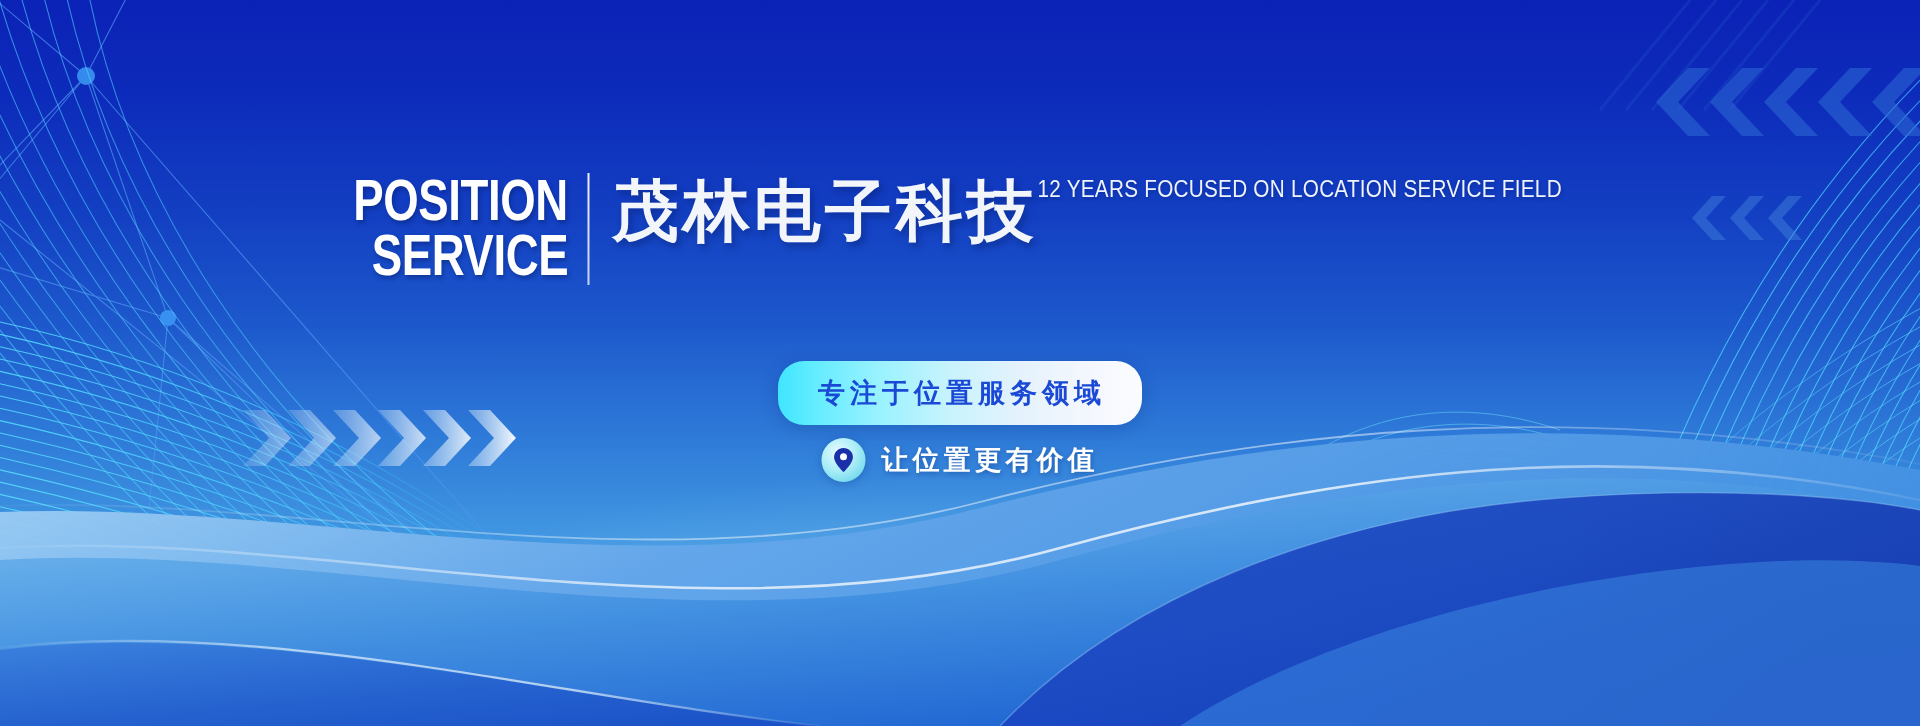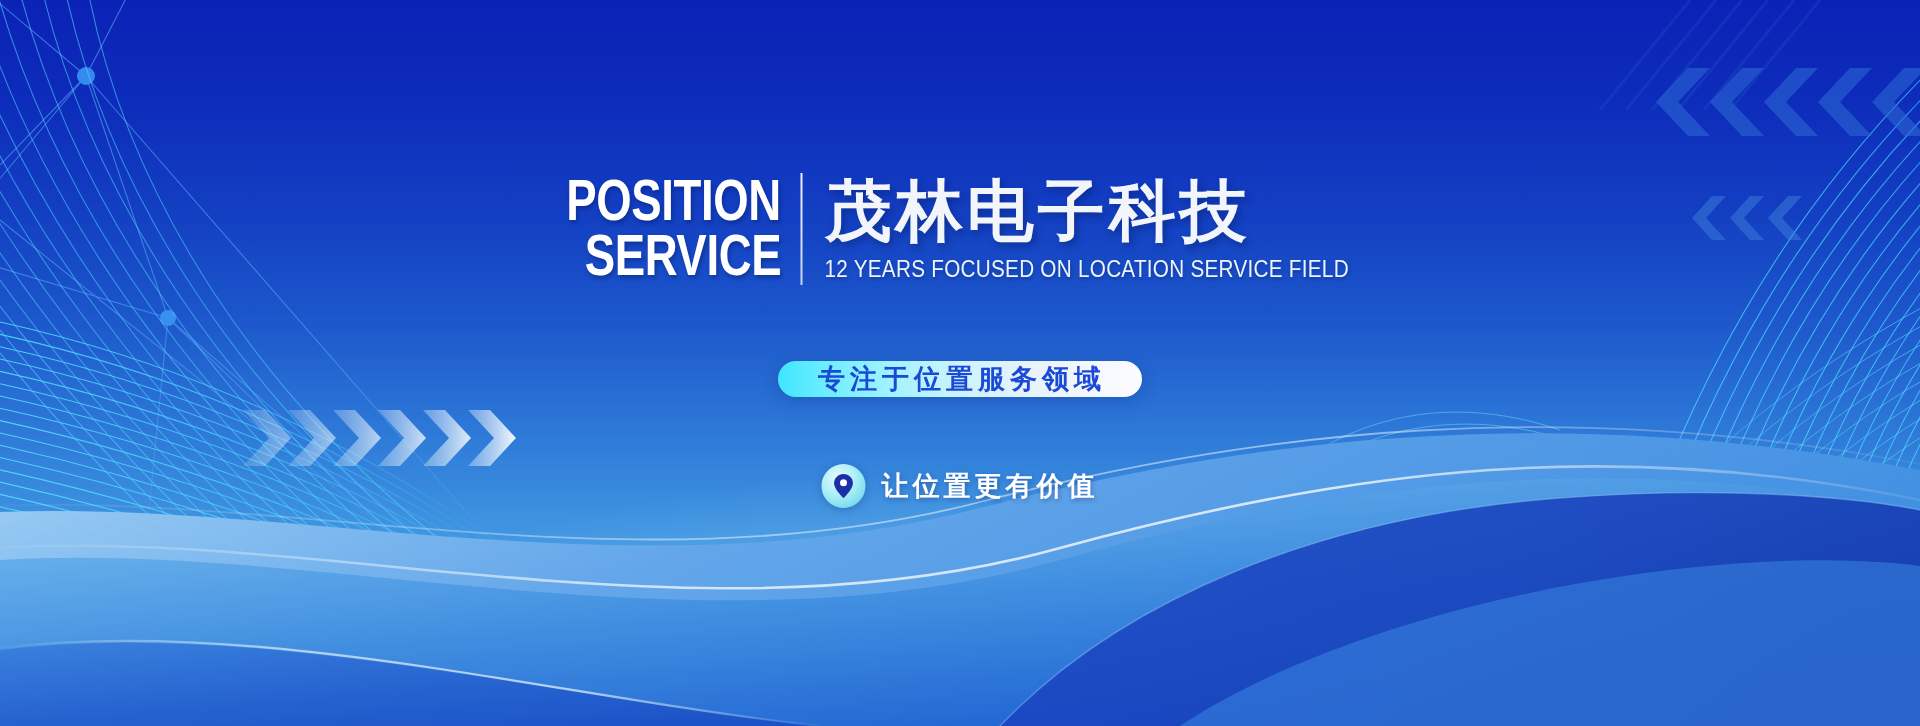--- a/index.html
+++ b/index.html
@@ -79,21 +79,21 @@
     width: 2px;
     align-self: stretch;
     height: 112px;
     background: linear-gradient(180deg, rgba(255,255,255,0.92), rgba(255,255,255,0.75));
     margin-top: 2px;
     flex: 0 0 auto;
   }
 
   .cn-stack {
     display: flex;
-    flex-direction: column;
+    flex-direction: row;
     padding-left: 22px;
   }
   .cn-title {
     font-family: "DejaVu Sans", "Liberation Sans", sans-serif;
     font-weight: 700;
     font-size: 67px;
     line-height: 80px;
     letter-spacing: 4px;
     color: #f2f5fa;
     text-shadow: 3px 4px 7px rgba(4,26,96,0.40);
@@ -110,21 +110,21 @@
     margin-top: 4px;
     text-shadow: 1px 2px 4px rgba(4,26,96,0.35);
   }
 
   
   .pill {
     position: absolute;
     left: 50%;
     top: 361px;
     transform: translateX(-50%);
-    height: 36px;
+    height: 64px;
     padding: 0 36px;
     border-radius: 26px;
     display: flex;
     align-items: center;
     justify-content: center;
     background: linear-gradient(90deg,
         #3fe6ff 0%,
         #63ecff 10%,
         #9af2ff 28%,
         #c9f3fd 48%,
@@ -139,21 +139,21 @@
     font-size: 27px;
     letter-spacing: 5px;
     color: #1a49d6;
     padding-left: 4px;
   }
 
   
   .slogan-row {
     position: absolute;
     left: 50%;
-    top: 464px;
+    top: 438px;
     transform: translateX(-50%);
     display: flex;
     align-items: center;
     gap: 16px;
   }
   .pin-badge {
     width: 44px;
     height: 44px;
     border-radius: 50%;
     background: radial-gradient(circle at 38% 32%, #e6fbff 0%, #a9edf7 46%, #79dced 76%, #5fd3e8 100%);

